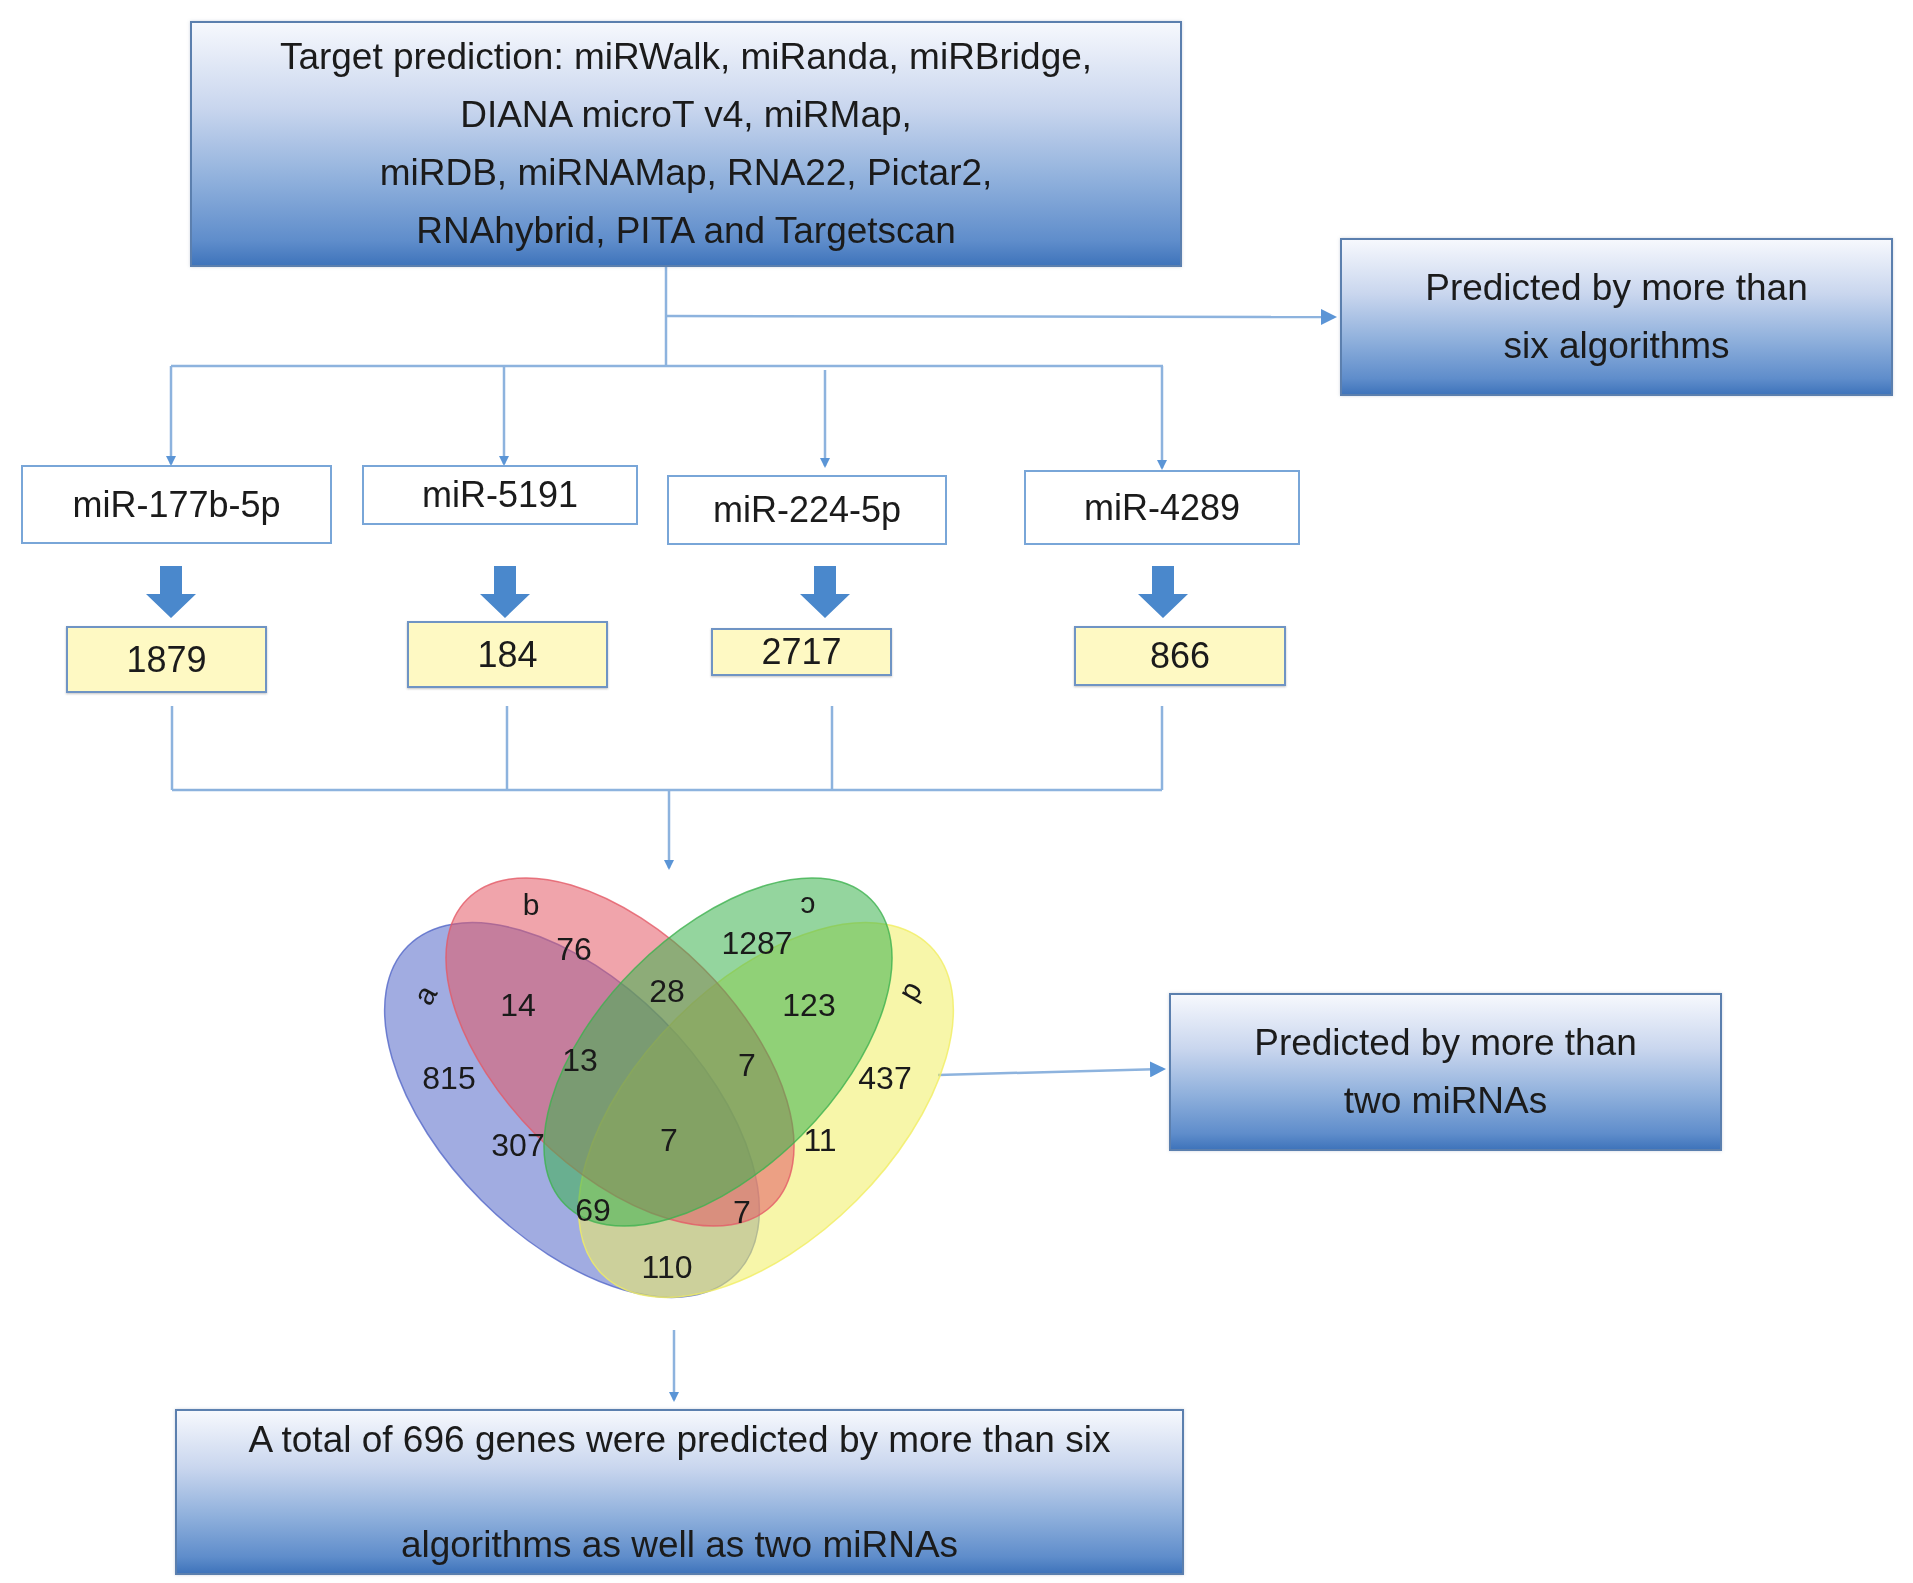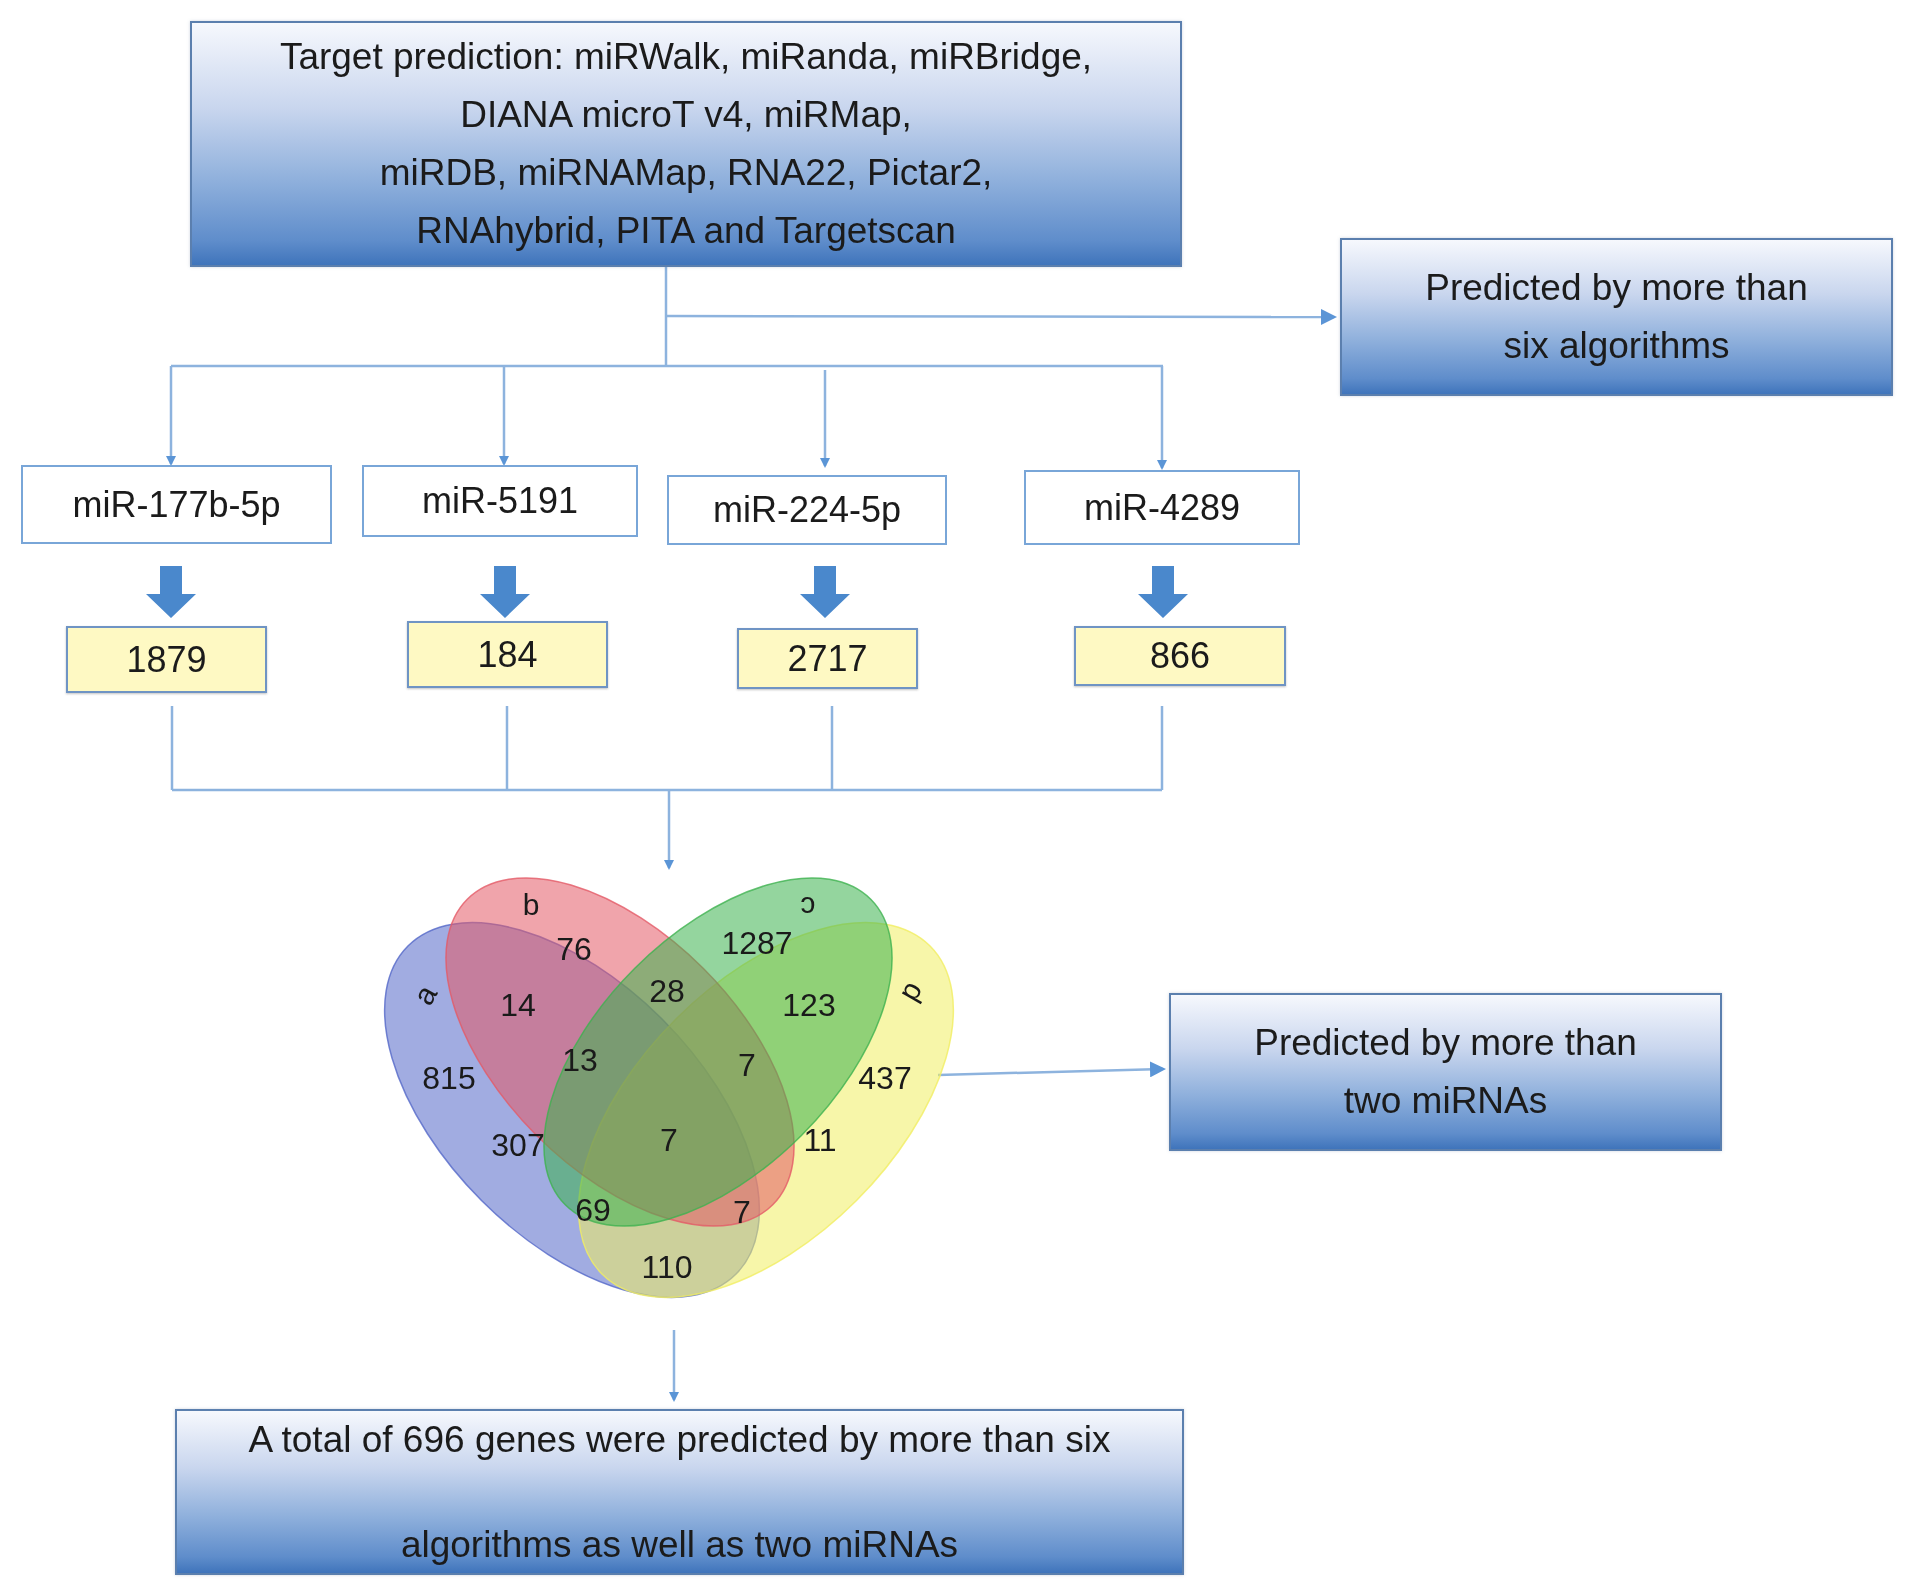--- a/index.html
+++ b/index.html
@@ -106,27 +106,27 @@
   <span class="line">miRDB, miRNAMap, RNA22, Pictar2,</span>
   <span class="line">RNAhybrid, PITA and Targetscan</span>
 </div>
 
 <div class="gbox" style="left:1340px; top:238px; width:553px; height:158px;">
   <span class="line">Predicted by more than</span>
   <span class="line">six algorithms</span>
 </div>
 
 <div class="wbox" style="left:21px; top:465px; width:311px; height:79px;">miR-177b-5p</div>
-<div class="wbox" style="left:362px; top:465px; width:276px; height:72px;">miR-5191</div>
+<div class="wbox" style="left:362px; top:465px; width:276px; height:60px;">miR-5191</div>
 <div class="wbox" style="left:667px; top:475px; width:280px; height:70px;">miR-224-5p</div>
 <div class="wbox" style="left:1024px; top:470px; width:276px; height:75px;">miR-4289</div>
 
 <div class="cbox" style="left:66px; top:626px; width:201px; height:67px;">1879</div>
 <div class="cbox" style="left:407px; top:621px; width:201px; height:67px;">184</div>
-<div class="cbox" style="left:737px; top:628px; width:181px; height:61px;">2717</div>
+<div class="cbox" style="left:711px; top:628px; width:181px; height:48px;">2717</div>
 <div class="cbox" style="left:1074px; top:626px; width:212px; height:60px;">866</div>
 
 <div class="gbox" style="left:1169px; top:993px; width:553px; height:158px;">
   <span class="line">Predicted by more than</span>
   <span class="line">two miRNAs</span>
 </div>
 
 <div class="gbox" style="left:175px; top:1409px; width:1009px; height:166px;gap:47px;">
   <span class="line">A total of 696 genes were predicted by more than six</span>
   <span class="line">algorithms as well as two miRNAs</span>

